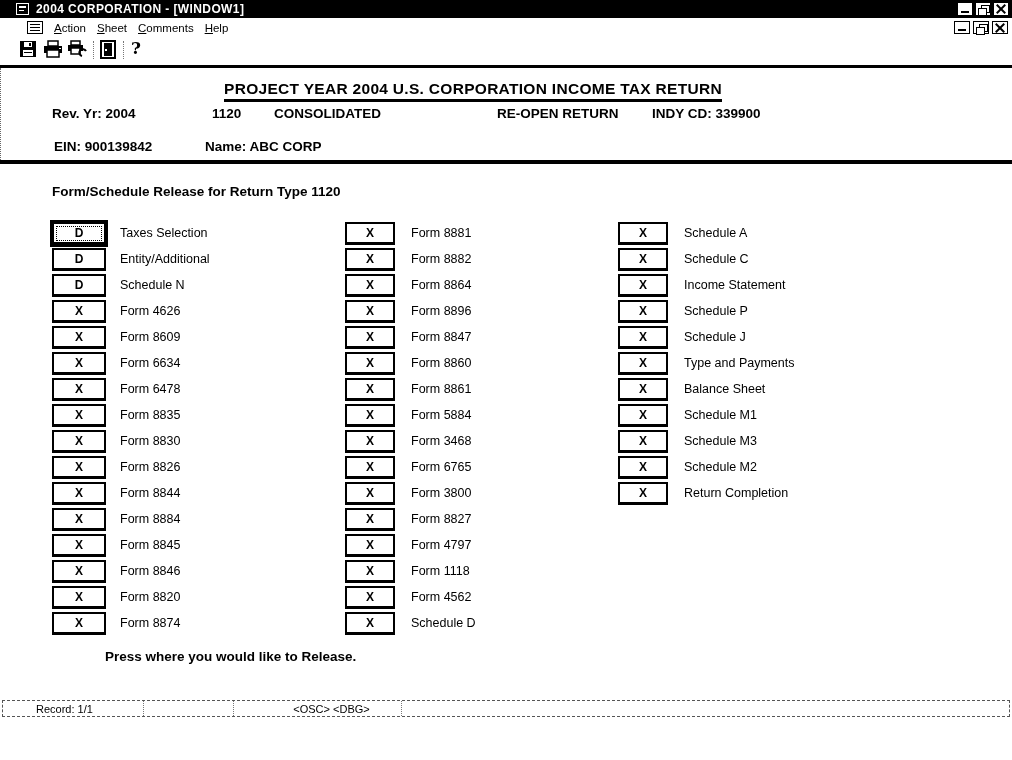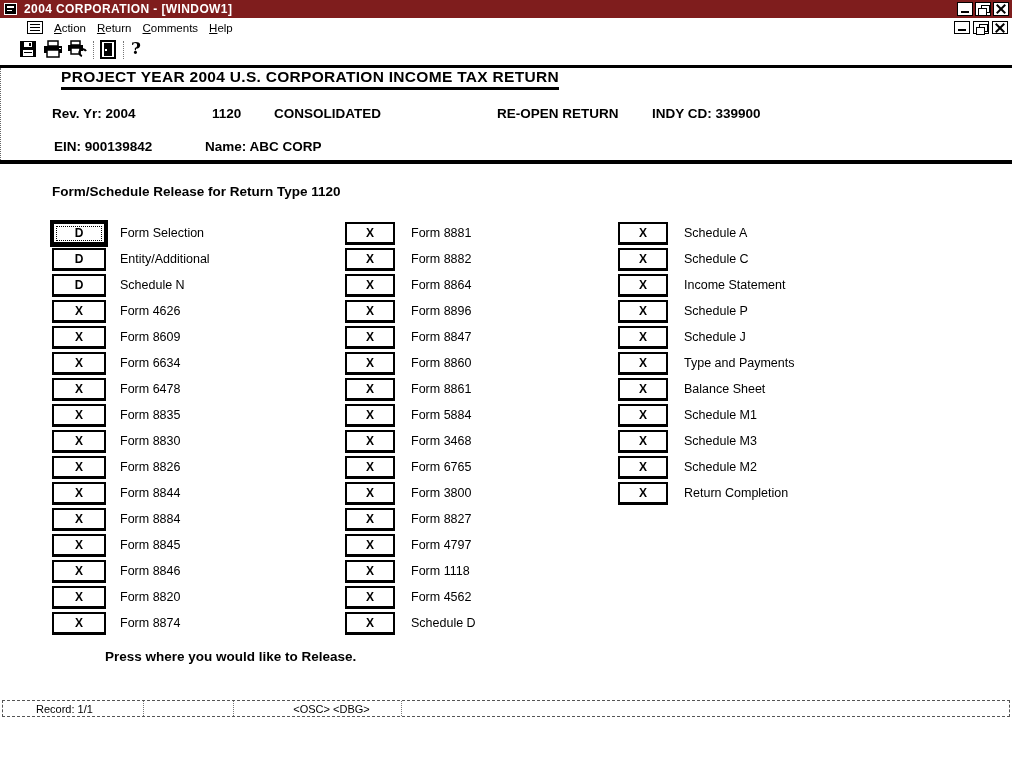--- a/index.html
+++ b/index.html
@@ -8,22 +8,22 @@
     position: relative;
     background:#fff;
     color:#000;
     font-family:"Liberation Sans", sans-serif;
     overflow:hidden;
   }
 
   
   .titlebar {
     position:absolute; top:0; left:0; width:1012px; height:18px;
-    background:#7f1d1d; color:#fff;
-    display:flex; align-items:center;
+    background:#000000; color:#fff;
+    display:flex; align-items:center;padding-left:12px;
   }
   .titlebar-icon {
     width:13px; height:12px; margin-left:4px;
     border:1px solid #fff; background:#000;
     position:relative;
   }
   .titlebar-icon::before{
     content:""; position:absolute; left:2px; top:2px; width:7px; height:2px; background:#fff;
   }
   .titlebar-icon::after{
@@ -66,21 +66,21 @@
   .tool-sep { position:absolute; top:4px; width:1px; height:18px; border-left:1px dotted #777; }
   .help-icon { font-weight:bold; font-size:17px; font-family:"DejaVu Serif", serif; }
   .help-icon::before { content:"?"; }
 
   
   .rule-top { position:absolute; top:65px; left:0; width:1012px; height:3px; background:#000; }
   .rule-mid { position:absolute; top:160px; left:0; width:1012px; height:4px; background:#000; }
 
   
   .header-band { position:absolute; top:68px; left:0; width:1012px; height:92px; border-left:1px dotted #666; }
-  .header-title-wrap { position:absolute; top:0; left:60px; width:824px; text-align:left; }
+  .header-title-wrap { position:absolute; top:12px; left:60px; width:824px; text-align:center; }
   .header-title {
     display:inline-block; font-size:15.5px; font-weight:bold; letter-spacing:0.3px;
     border-bottom:3px solid #000; padding-bottom:1px;
   }
   .hdr-field { position:absolute; font-size:13.5px; font-weight:bold; white-space:nowrap;margin-left:41px; }
   .f-revyr   { left:10px;  top:38px; }
   .f-type    { left:170px; top:38px; }
   .f-consol  { left:232px; top:38px; }
   .f-reopen  { left:455px; top:38px; }
   .f-indy    { left:610px; top:38px; }
@@ -137,21 +137,21 @@
   <span class="win-controls">
     <span class="win-btn glyph-min"></span>
     <span class="win-btn glyph-restore"></span>
     <span class="win-btn glyph-close"></span>
   </span>
 </div>
 
 <div class="menubar">
   <span class="menubar-sysicon"></span>
   <span class="menu-item">Action</span>
-  <span class="menu-item">Return</span>
+  <span class="menu-item">Sheet</span>
   <span class="menu-item">Comments</span>
   <span class="menu-item">Help</span>
   <span class="mdi-controls">
     <span class="mdi-btn glyph-min"></span>
     <span class="mdi-btn glyph-restore"></span>
     <span class="mdi-btn glyph-close"></span>
   </span>
 </div>
 
 <div class="toolbar">
@@ -207,21 +207,21 @@
   <span class="hdr-field f-name">Name: ABC CORP</span>
 </div>
 
 <div class="rule-mid"></div>
 
 <div class="section-title">Form/Schedule Release for Return Type 1120</div>
 
 <div class="grid-col col-1" id="col-0">
     <div class="grid-row">
       <button class="release-btn focused">D</button>
-      <span class="release-lbl">Form Selection</span>
+      <span class="release-lbl">Taxes Selection</span>
     </div>
     <div class="grid-row">
       <button class="release-btn">D</button>
       <span class="release-lbl">Entity/Additional</span>
     </div>
     <div class="grid-row">
       <button class="release-btn">D</button>
       <span class="release-lbl">Schedule N</span>
     </div>
     <div class="grid-row">

